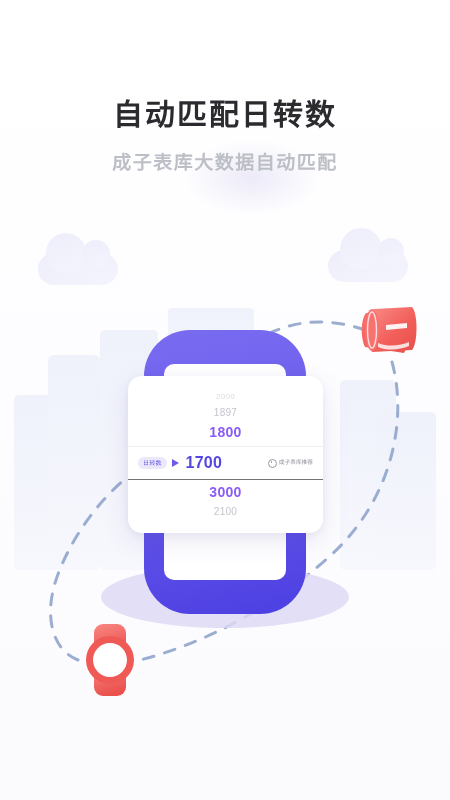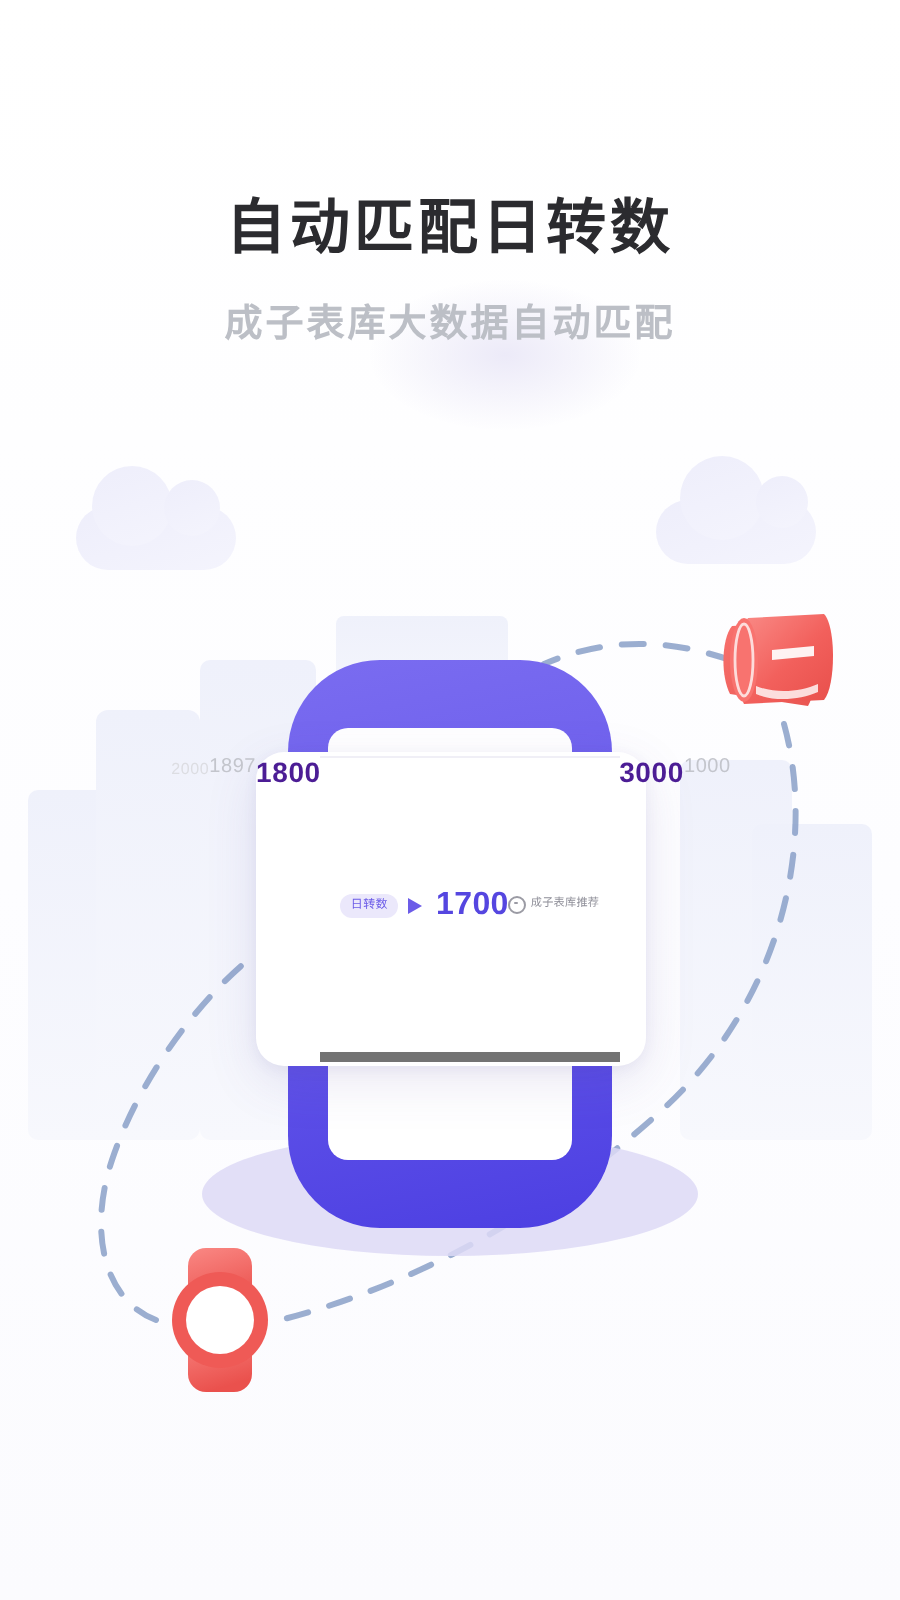--- a/index.html
+++ b/index.html
@@ -145,39 +145,39 @@
     position: absolute;
     left: 128px;
     top: 376px;
     width: 195px;
     height: 157px;
     background: #ffffff;
     border-radius: 14px;
     box-shadow: 0 8px 26px rgba(90,80,160,.13), 0 2px 7px rgba(90,80,160,.07);
     z-index: 5;
     display: flex;
-    flex-direction: row;
+    flex-direction: column;
     justify-content: center;
   }
   .picker-row {
     text-align: center;
     font-weight: bold;
     line-height: 1;
     letter-spacing: .3px;
   }
   .picker-row.lvl-3 { font-size: 8px;  color: #dcdde2; padding: 5px 0 4px; font-weight: normal; }
   .picker-row.lvl-2 { font-size: 10px; color: #c3c5cc; padding: 3px 0 4px;  font-weight: normal; }
-  .picker-row.lvl-1 { font-size: 14px; color: #4c1d95; padding: 3px 0 5px; }
+  .picker-row.lvl-1 { font-size: 14px; color: #8b5cf6; padding: 3px 0 5px; }
 
   .picker-selected {
     position: relative;
     display: flex;
     align-items: center;
     border-top: 1px solid #f0eff6;
-    border-bottom: 5px solid #737373;
+    border-bottom: 1px solid #737373;
     padding: 8px 10px;
     margin: 2px 0;
   }
   .tag {
     flex: 0 0 auto;
     font-size: 6px;
     color: #6c5ce8;
     background: #ebe8fb;
     border-radius: 7px;
     padding: 3px 5px;
@@ -293,21 +293,21 @@
       <span class="tag">日转数</span>
       <span class="play-icon"></span>
       <span class="sel-value">1700</span>
       <span class="rec">
         <span class="rec-icon"></span>
         <span class="rec-text">成子表库推荐</span>
       </span>
     </div>
 
     <div class="picker-row lvl-1">3000</div>
-    <div class="picker-row lvl-2">1000</div>
+    <div class="picker-row lvl-2">2100</div>
 
   </div>
 
   <svg class="card-obj" viewBox="0 0 72 56">
     <defs>
       <linearGradient id="redGrad" x1="0" y1="0" x2="1" y2="1">
         <stop offset="0%" stop-color="#fa8d89"></stop>
         <stop offset="55%" stop-color="#f2605c"></stop>
         <stop offset="100%" stop-color="#e84f4b"></stop>
       </linearGradient>

